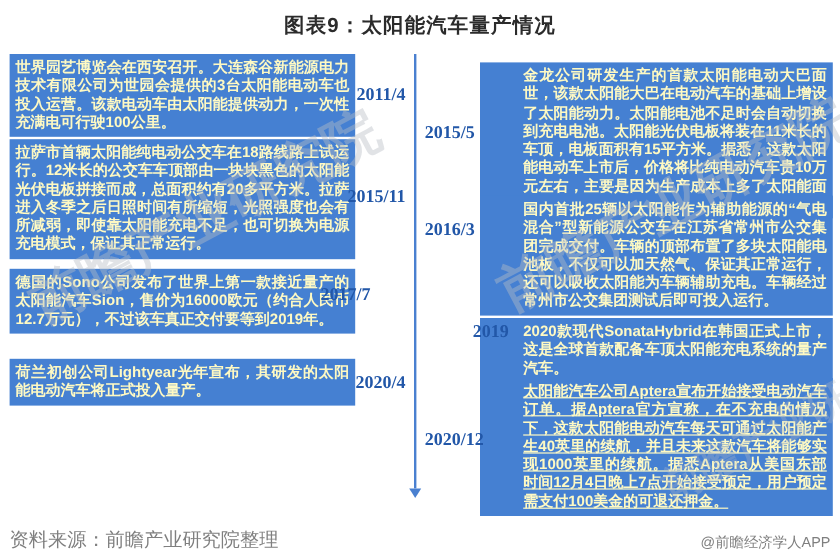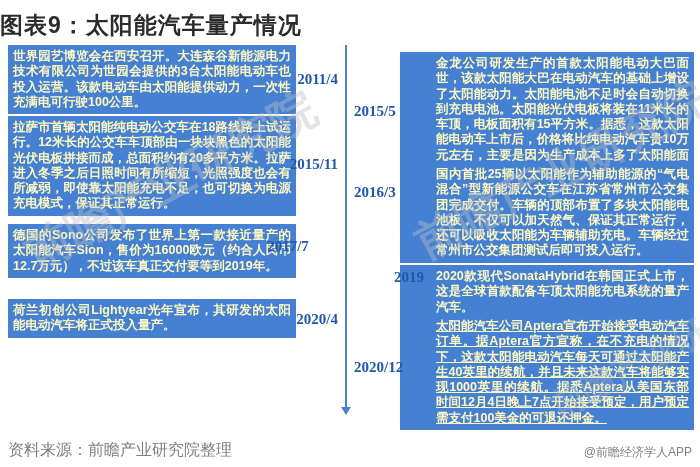--- a/index.html
+++ b/index.html
@@ -9,22 +9,22 @@
     width: 700px;
     height: 467px;
     background: #ffffff;
     overflow: hidden;
     font-family: "Liberation Sans", "DejaVu Sans", sans-serif;
   }
   .chart-title {
     position: absolute;
     top: 10px; left: 0;
     width: 100%;
-    text-align: left;
-    font-size: 23px;
+    text-align: center;
+    font-size: 17px;
     font-weight: 700;
     color: #2b2b2b;
     letter-spacing: 1px;
   }
   .watermark {
     position: absolute;
     color: #b9bec6;
     opacity: 0.42;
     font-family: "Liberation Serif", serif;
     font-weight: 700;

